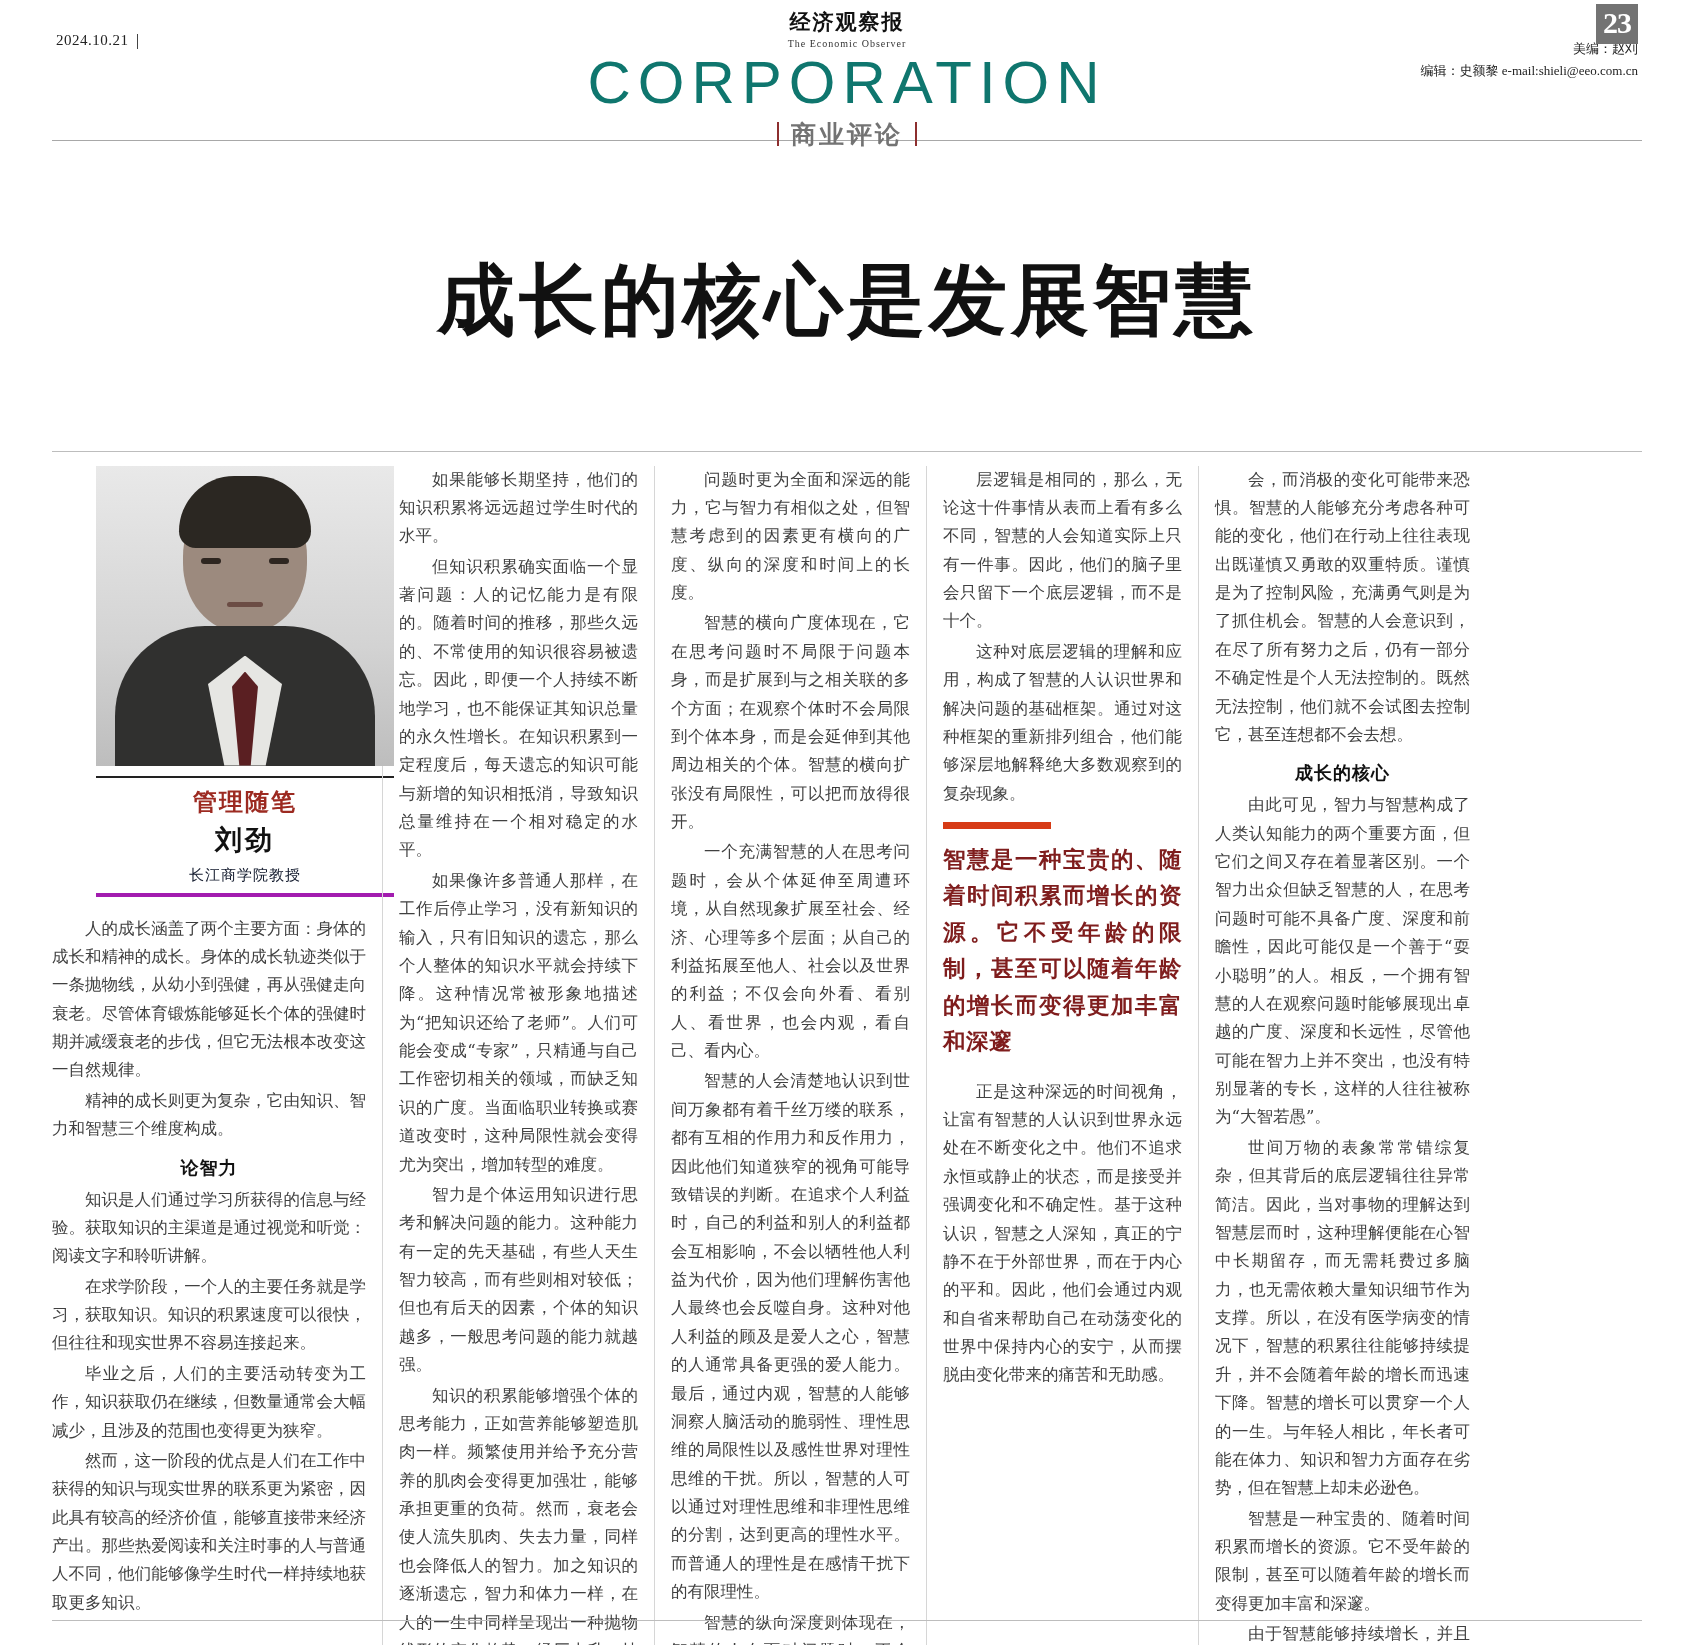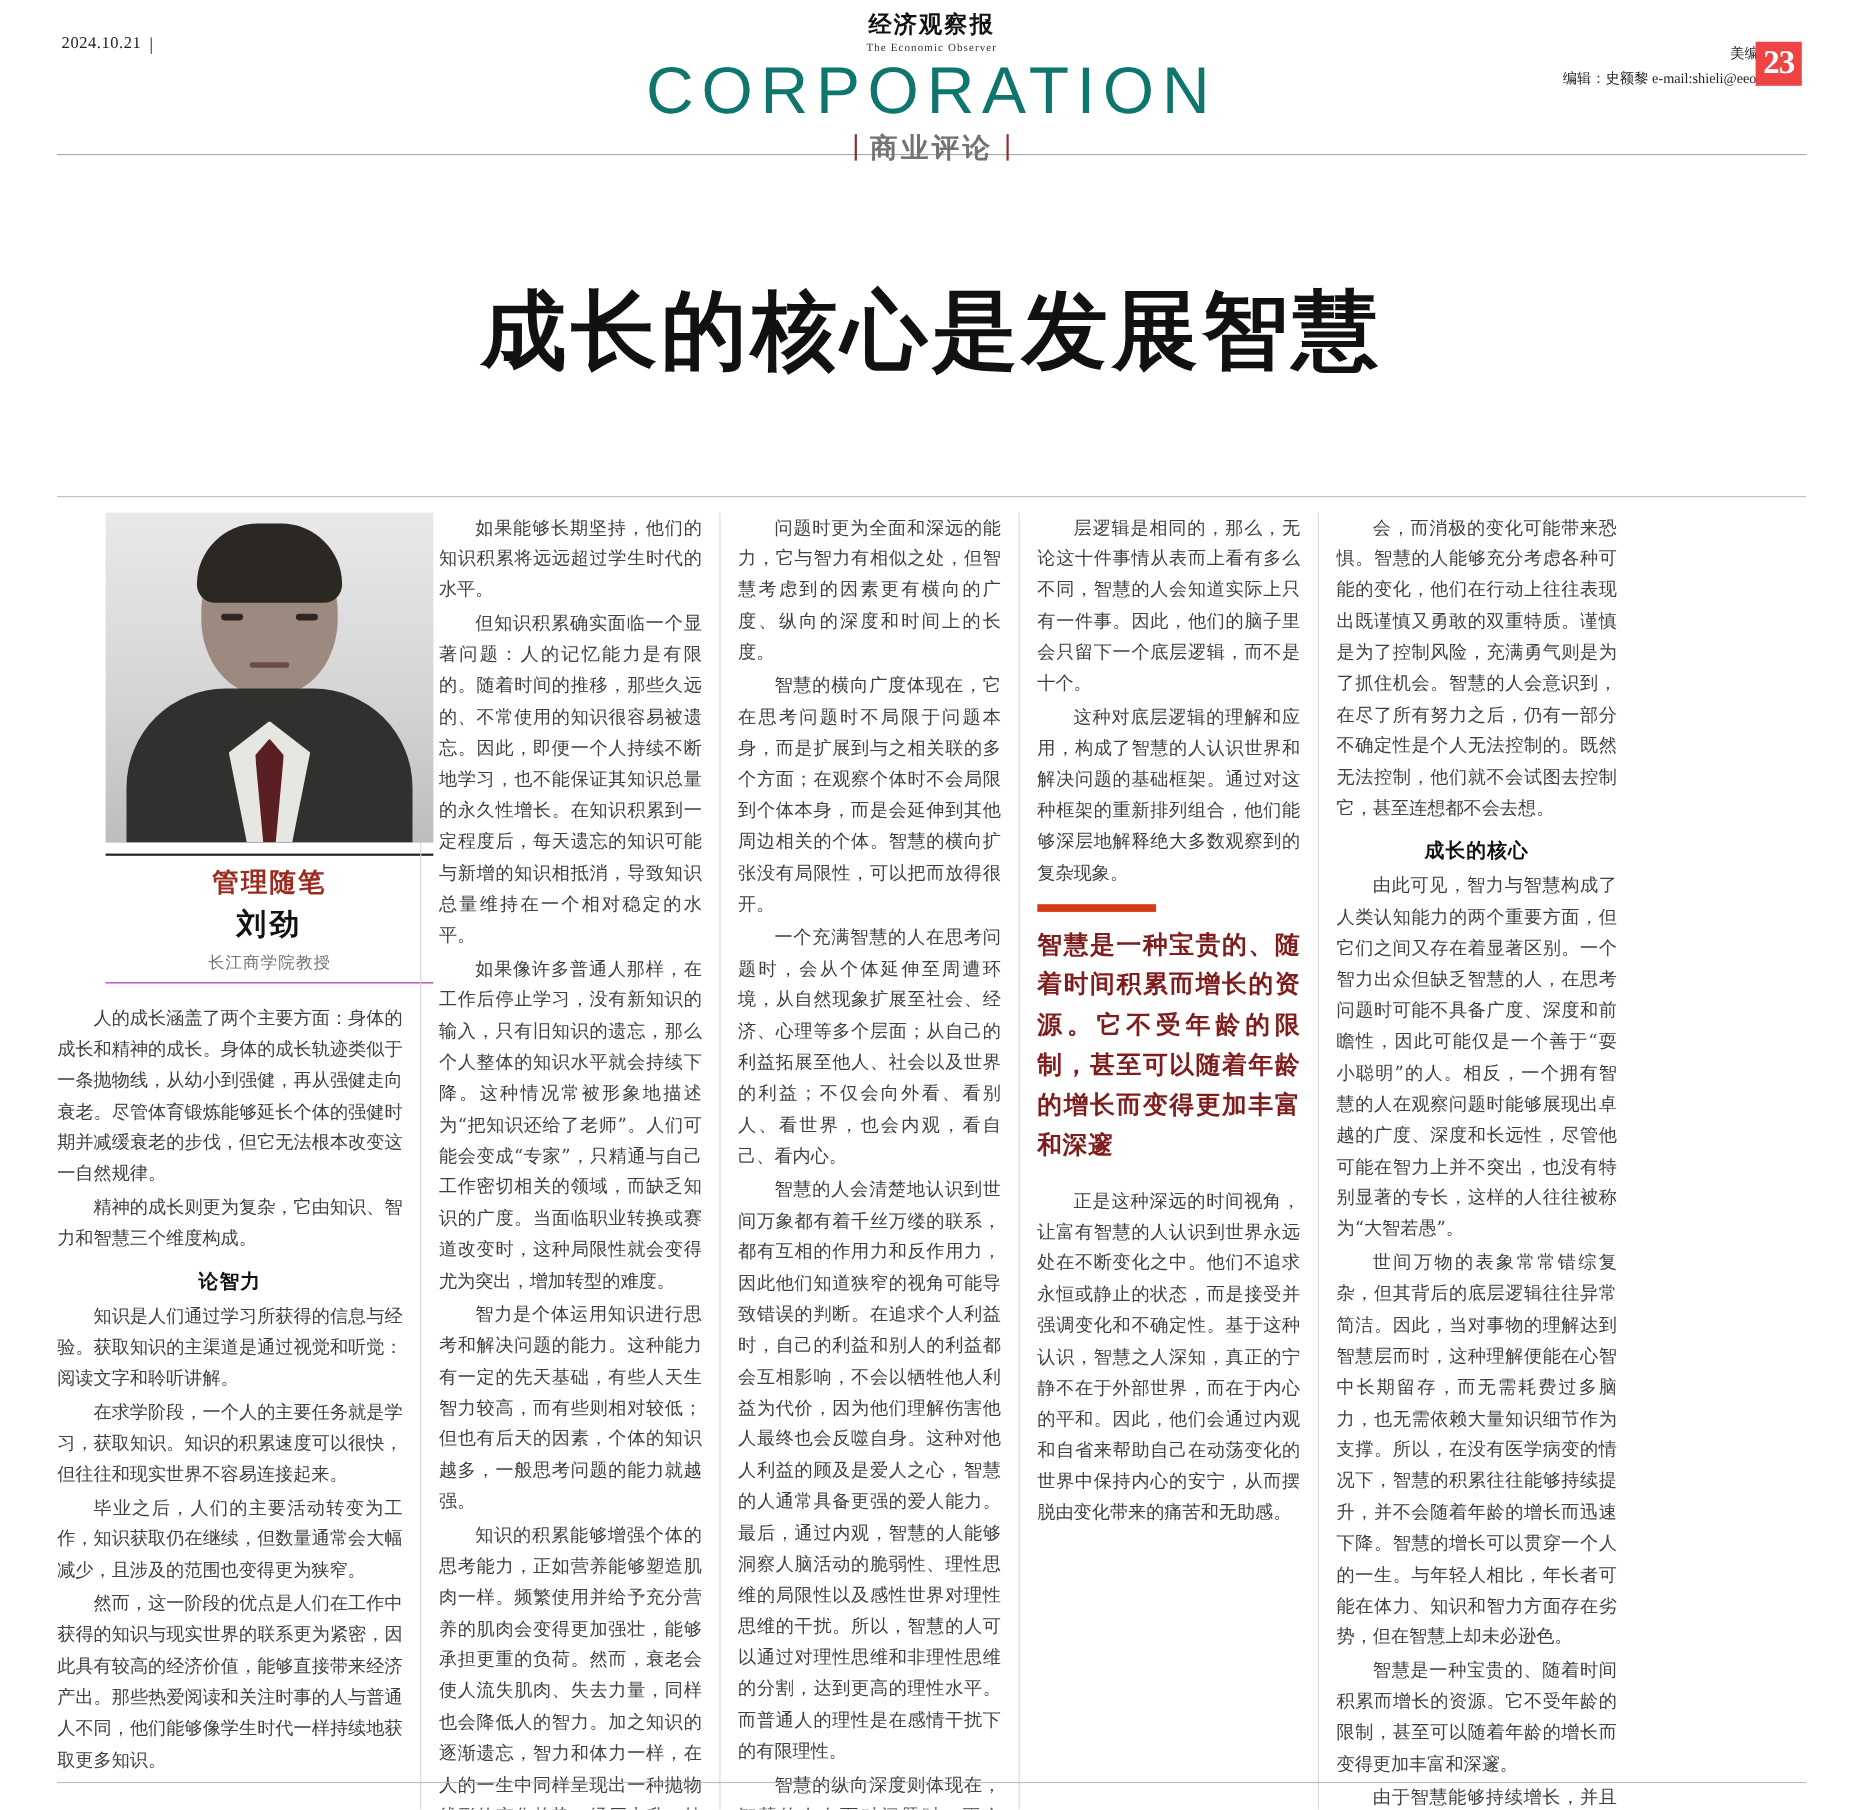--- a/index.html
+++ b/index.html
@@ -99,29 +99,28 @@
     top: 38px;
     text-align: right;
     font-size: 13px;
     color: #222;
     line-height: 1.7;
   }
   .page-num {
     position: absolute;
     right: 0;
     top: -34px;
-    background: #ef4444;
+    background: #737373;
     color: #fff;
     font-family: "Liberation Serif", serif;
     font-size: 30px;
     font-weight: bold;
     line-height: 1;
     padding: 4px 7px 6px 7px;
     letter-spacing: -1px;
-    margin-top: 34px;
   }
 
   
   .headline {
     text-align: center;
     font-family: "DejaVu Serif", serif;
     font-weight: bold;
     font-size: 78px;
     letter-spacing: 4px;
     color: #111;
@@ -272,23 +271,23 @@
     font-size: 27px;
     letter-spacing: 3px;
     color: #111;
     padding-bottom: 8px;
   }
   .author-title {
     text-align: center;
     font-family: "DejaVu Serif", serif;
     font-size: 15px;
     letter-spacing: 1px;
-    color: #737373;
+    color: #0f172a;
     padding-bottom: 8px;
-    border-bottom: 1px solid #a21caf;
+    border-bottom: 4px solid #a21caf;
   }
 
   
   .pullquote {
     margin: 14px 0 18px 0;
   }
   .pullquote .accent {
     width: 108px;
     height: 7px;
     background: #d63b16;

